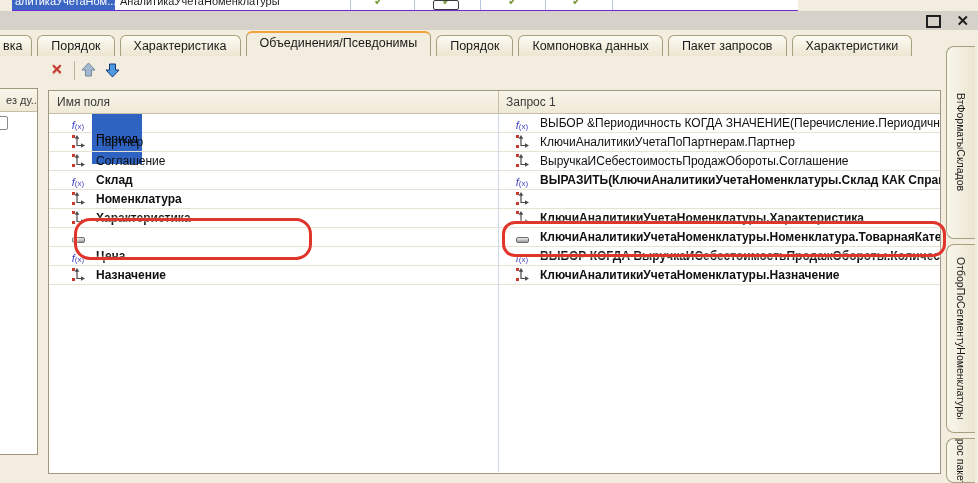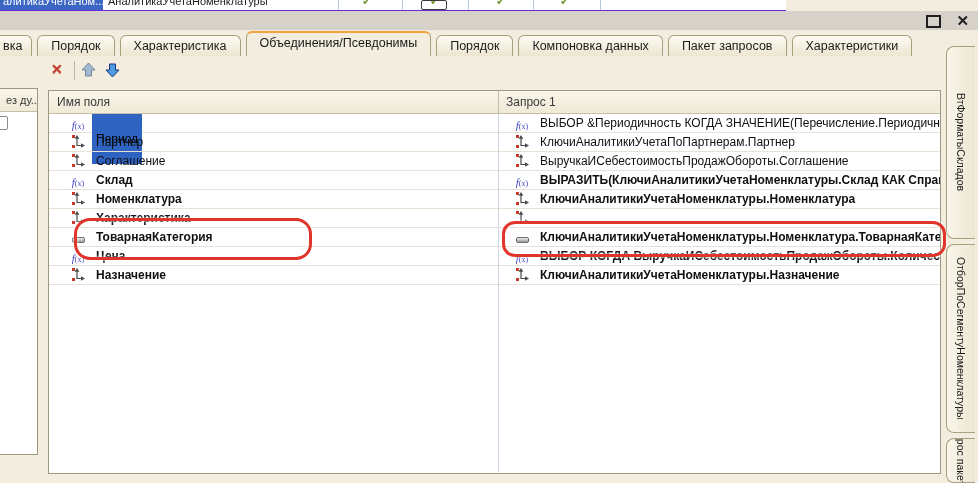--- a/index.html
+++ b/index.html
@@ -2,21 +2,21 @@
 <html><head>
 <meta charset="utf-8">
 <style>
   html,body{margin:0;padding:0;}
   body{
     width:978px;height:483px;position:relative;overflow:hidden;
     font-family:"Liberation Sans",sans-serif;background:#F2EDDE;
     -webkit-font-smoothing:antialiased;
   }
   
-  .source-row{position:absolute;left:0;top:0;width:786px;height:10px;background:#fff;overflow:hidden;border-bottom:6px solid #6d28d9;}
+  .source-row{position:absolute;left:12px;top:0;width:786px;height:10px;background:#fff;overflow:hidden;border-bottom:6px solid #6d28d9;}
   .src-sel{position:absolute;left:0;top:-8px;width:103px;height:18px;background:#3B66C4;color:#fff;font-size:11px;line-height:18px;padding-left:3px;box-sizing:border-box;white-space:nowrap;overflow:hidden;}
   .src-name{position:absolute;left:108px;top:-8px;height:18px;line-height:18px;font-size:11px;color:#1c1c1c;white-space:nowrap;}
   .src-vsep{position:absolute;top:0;width:1px;height:10px;background:#B7C7DF;}
   .src-check{position:absolute;top:-5px;font-size:11px;color:#7C9C3F;}
   .src-focus{position:absolute;left:421px;top:0;width:24px;height:8px;border:1px solid #3a3a3a;border-radius:2px;}
   
   .title-strip{position:absolute;left:0;top:11px;width:978px;height:19px;background:#D6D2C9;}
   .btn-max{position:absolute;right:37px;top:4px;width:11px;height:9px;border:2px solid #1f1f1f;background:transparent;}
   .btn-close{position:absolute;right:9px;top:0px;font-size:15px;font-weight:bold;color:#1f1f1f;line-height:19px;}
   
@@ -46,21 +46,21 @@
   .tbody{position:absolute;left:0;top:23px;right:0;bottom:0;overflow:hidden;}
   .col-div{position:absolute;left:449px;top:23px;bottom:1px;width:1px;background:#CBD7E4;z-index:1;}
   .trow{height:18px;border-bottom:1px solid #E6E2D6;position:relative;}
   .row-icon{position:absolute;left:20px;top:1px;width:18px;height:16px;text-align:center;}
   .q-icon{position:absolute;left:464px;top:1px;width:18px;height:16px;text-align:center;}
   .row-name{position:absolute;left:47px;top:0;line-height:18px;font-size:12px;color:#101010;white-space:nowrap;}
   .row-query{position:absolute;left:491px;top:0;line-height:18px;font-size:12px;color:#101010;white-space:nowrap;}
   .trow.bold .row-name,.trow.bold .row-query{font-weight:bold;}
   .row-name.sel{background:#2F63C2;color:#000000;padding:16px 4px;margin-left:-4px;}
   
-  .ic-fx{color:#4444C4;font-size:11px;font-family:Liberation Serif, serif;font-style:italic;line-height:12px;}
+  .ic-fx{color:#4444C4;font-size:11px;font-family:Liberation Sans, sans-serif;font-style:italic;line-height:12px;}
   .ic-fx small{font-size:8px;font-style:normal;}
   .ic-minus{display:inline-block;width:11px;height:4px;background:linear-gradient(#EDEDED,#9A9A9A);border:1px solid #6E6E6E;border-radius:2px;margin-top:6px;}
   .ic-res{display:inline-block;width:5px;height:11px;background:linear-gradient(100deg,#8FD34A,#2F7D1F);border:1px solid #2A6A1A;border-radius:3px;transform:rotate(8deg);margin-top:2px;}
   .ic-dim{margin-top:1px;}
   
   .annot{position:absolute;border:3px solid #E0352B;border-radius:16px;z-index:6;
          box-shadow:0 0 3px rgba(255,255,255,.9), inset 0 0 3px rgba(255,255,255,.9);}
   #annot-left{left:74px;top:218px;width:232px;height:36px;}
   #annot-right{left:502px;top:221px;width:438px;height:30px;border-radius:13px;}
   
@@ -194,42 +194,41 @@
               <path d="M13 10.5 L9 8.3 L9 12.7 Z" fill="#4a4a4a"></path>
             </svg></span></div>
         <div class="row-name">Номенклатура</div>
         <div class="q-icon"><span class="ic-dim"><svg width="13" height="13" viewBox="0 0 13 13">
               <rect x="0" y="0" width="3" height="3" fill="#C9392B"></rect>
               <rect x="0" y="10" width="3" height="3" fill="#C9392B"></rect>
               <path d="M5 3 L5 10.5 L9 10.5" stroke="#4a4a4a" stroke-width="1.2" fill="none"></path>
               <path d="M5 0 L7.3 3.8 L2.7 3.8 Z" fill="#4a4a4a"></path>
               <path d="M13 10.5 L9 8.3 L9 12.7 Z" fill="#4a4a4a"></path>
             </svg></span></div>
-        <div class="row-query">КлючиАналитикиУчетаНоменклатуры.Номенклатура</div>
       </div>
       <div class="trow bold">
         <div class="row-icon"><span class="ic-dim"><svg width="13" height="13" viewBox="0 0 13 13">
               <rect x="0" y="0" width="3" height="3" fill="#C9392B"></rect>
               <rect x="0" y="10" width="3" height="3" fill="#C9392B"></rect>
               <path d="M5 3 L5 10.5 L9 10.5" stroke="#4a4a4a" stroke-width="1.2" fill="none"></path>
               <path d="M5 0 L7.3 3.8 L2.7 3.8 Z" fill="#4a4a4a"></path>
               <path d="M13 10.5 L9 8.3 L9 12.7 Z" fill="#4a4a4a"></path>
             </svg></span></div>
         <div class="row-name">Характеристика</div>
         <div class="q-icon"><span class="ic-dim"><svg width="13" height="13" viewBox="0 0 13 13">
               <rect x="0" y="0" width="3" height="3" fill="#C9392B"></rect>
               <rect x="0" y="10" width="3" height="3" fill="#C9392B"></rect>
               <path d="M5 3 L5 10.5 L9 10.5" stroke="#4a4a4a" stroke-width="1.2" fill="none"></path>
               <path d="M5 0 L7.3 3.8 L2.7 3.8 Z" fill="#4a4a4a"></path>
               <path d="M13 10.5 L9 8.3 L9 12.7 Z" fill="#4a4a4a"></path>
             </svg></span></div>
+        <div class="row-query">КлючиАналитикиУчетаНоменклатуры.Характеристика</div>
       </div>
       <div class="trow bold">
         <div class="row-icon"><span class="ic-minus"></span></div>
-        <div class="row-name">ТоварнаяКатегория</div>
         <div class="q-icon"><span class="ic-minus"></span></div>
         <div class="row-query">КлючиАналитикиУчетаНоменклатуры.Номенклатура.ТоварнаяКатегория</div>
       </div>
       <div class="trow bold">
         <div class="row-icon"><span class="ic-fx">f<small>(x)</small></span></div>
         <div class="row-name">Цена</div>
         <div class="q-icon"><span class="ic-fx">f<small>(x)</small></span></div>
         <div class="row-query">ВЫБОР КОГДА ВыручкаИСебестоимостьПродажОбороты.КоличествоОбор...</div>
       </div>
       <div class="trow bold">

